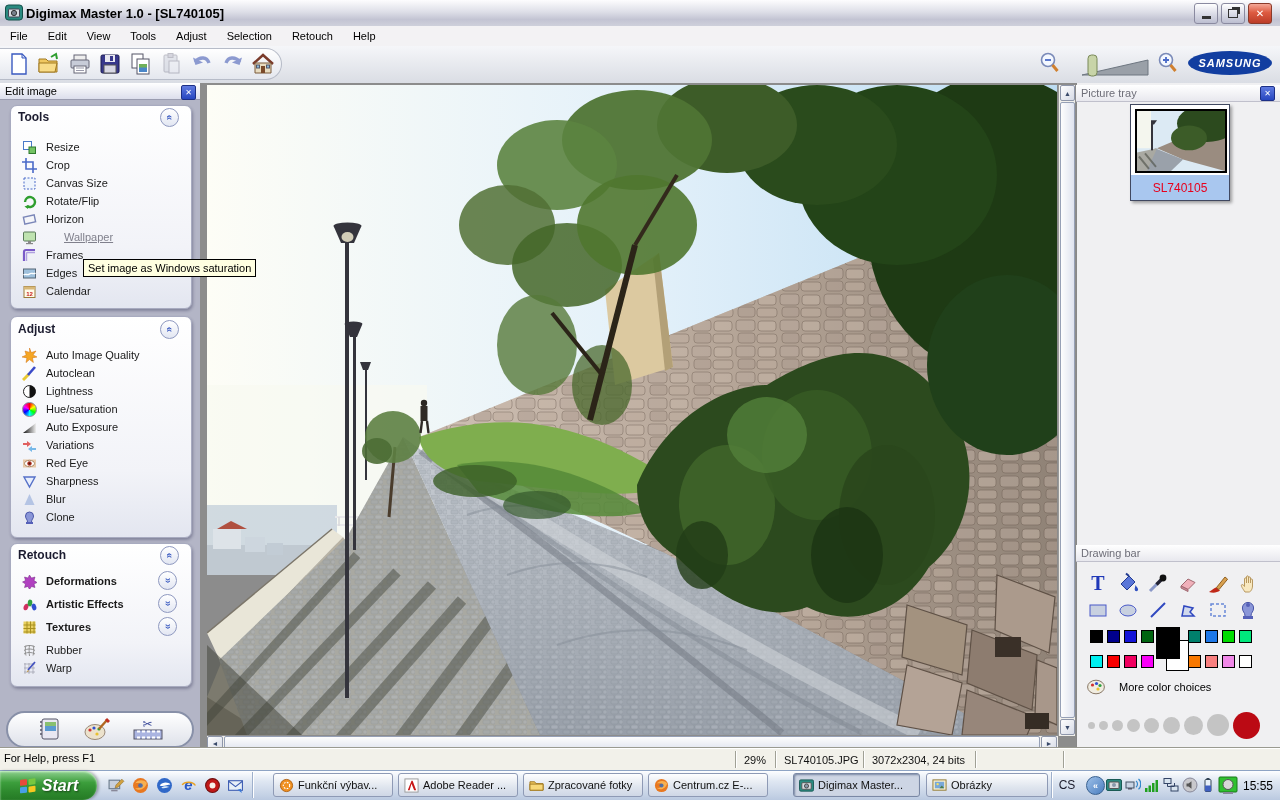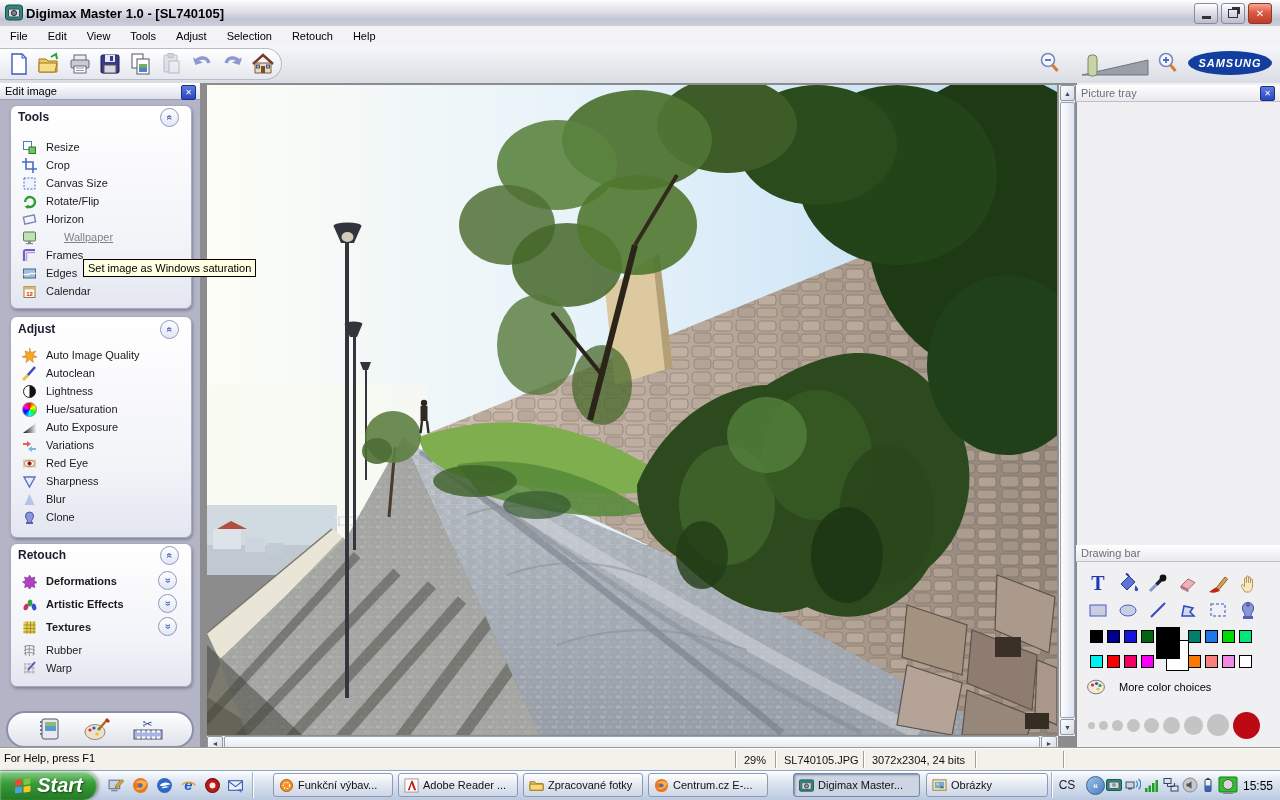--- a/index.html
+++ b/index.html
@@ -83,21 +83,21 @@
   .statusbar{left:0;top:748px;width:1280px;height:22px;background:#f2f1ea;border-top:1px solid #fff;box-shadow:0 -1px 0 #9a9a90;}
   .sp{position:absolute;top:751px;height:17px;border-left:1px solid #a0a095;box-shadow:inset 1px 0 0 #fff;
     display:flex;align-items:center;padding-left:8px;box-sizing:border-box;color:#111;}
 
   
   .taskbar{left:0;top:770px;width:1280px;height:30px;
     background:linear-gradient(180deg,#fdfeff 0%,#dfe7f2 35%,#c6d3e6 80%,#bac9e0 100%);border-top:1px solid #8ea4c4;box-sizing:border-box;}
   .startbtn{left:0;top:771px;width:97px;height:29px;border-radius:0 14px 14px 0;
     background:linear-gradient(180deg,#8fd08f 0%,#3c9e3c 40%,#2e8a2e 70%,#257a25 100%);
     box-shadow:inset 0 1px 2px #c8f0c8, 2px 0 3px rgba(0,0,0,.3);
-    display:flex;align-items:center;justify-content:center;gap:5px;color:#fff;font-weight:bold;font-style:italic;font-size:20px;
+    display:flex;align-items:center;justify-content:center;gap:5px;color:#fff;font-weight:bold;font-style:italic;font-size:16px;
     text-shadow:1px 1px 2px rgba(0,0,0,.5);}
   .ql{position:absolute;top:777px;width:17px;height:17px;}
   .tbtn{position:absolute;top:773px;height:24px;background:linear-gradient(180deg,#fefefe,#dfe5ee 60%,#cfd7e6);
     border:1px solid #8e9ab5;border-radius:3px;display:flex;align-items:center;gap:4px;padding:0 5px;box-sizing:border-box;
     font-size:11px;color:#111;overflow:hidden;white-space:nowrap;}
   .tbtn.active{background:#cdd5e4;box-shadow:inset 1px 1px 2px rgba(40,60,100,.5);border-color:#7a88a5;}
   .tray-sep{position:absolute;top:772px;width:1px;height:26px;background:#9eb0cc;box-shadow:1px 0 0 #fff;}
   .cs-box{position:absolute;left:1054px;top:772px;width:26px;height:26px;display:flex;align-items:center;justify-content:center;color:#1a1a2a;font-size:12px;}
   .chev-circle{position:absolute;left:1086px;top:776px;width:17px;height:17px;border-radius:50%;
     background:linear-gradient(135deg,#9ec0e8,#4a7ec0);border:1px solid #38608f;color:#fff;font-size:9px;font-weight:bold;
@@ -614,20 +614,36 @@
 
   <div class="abs tooltip">Set image as Windows saturation</div>
 
   <div class="abs rpanel"></div>
   <div class="rp-header" style="left:1076px;top:85px">
     <span>Picture tray</span>
     <span class="panel-close">
         <span>✕</span>
       </span>
   </div>
+  <div class="abs thumb-box">
+    <svg class="thumb-img" viewBox="0 0 88 58" preserveAspectRatio="none">
+      <rect width="88" height="58" fill="#dceaf4"></rect>
+      <polygon points="20,36 88,8 88,58 46,47" fill="#9a8c80"></polygon>
+      <polygon points="88,0 40,28 20,34 0,58 34,58 88,36" fill="#2c4a1e" opacity="0"></polygon>
+      <ellipse cx="70" cy="12" rx="30" ry="18" fill="#2c4a1e"></ellipse>
+      <ellipse cx="52" cy="26" rx="18" ry="12" fill="#3c5c28"></ellipse>
+      <polygon points="18,36 46,47 34,58 4,58" fill="#9aa1aa"></polygon>
+      <polygon points="0,40 20,36 10,58 0,58" fill="#a9a9a2"></polygon>
+      <path d="M2 44l10 12M8 41l11 13" stroke="#4a4d44" stroke-width="2" opacity=".6"></path>
+      <rect x="14" y="12" width="2" height="26" fill="#34343c"></rect>
+      <polygon points="10,9 20,9 17,13 13,13" fill="#34343c"></polygon>
+      <rect x="0" y="0" width="14" height="36" fill="#f4f6ee"></rect>
+    </svg>
+    <div class="thumb-label">SL740105</div>
+  </div>
 
   <div class="rp-header" style="left:1076px;top:545px">
     <span>Drawing bar</span>
   </div>
 
   <span class="dtool" style="left:1086px;top:571px">
       <svg width="22" height="22" viewBox="0 0 22 22">
         <text x="11" y="18" font-family="Liberation Serif,serif" font-size="20" font-weight="bold" fill="#2038b8" text-anchor="middle">T</text>
       </svg>
     </span>

